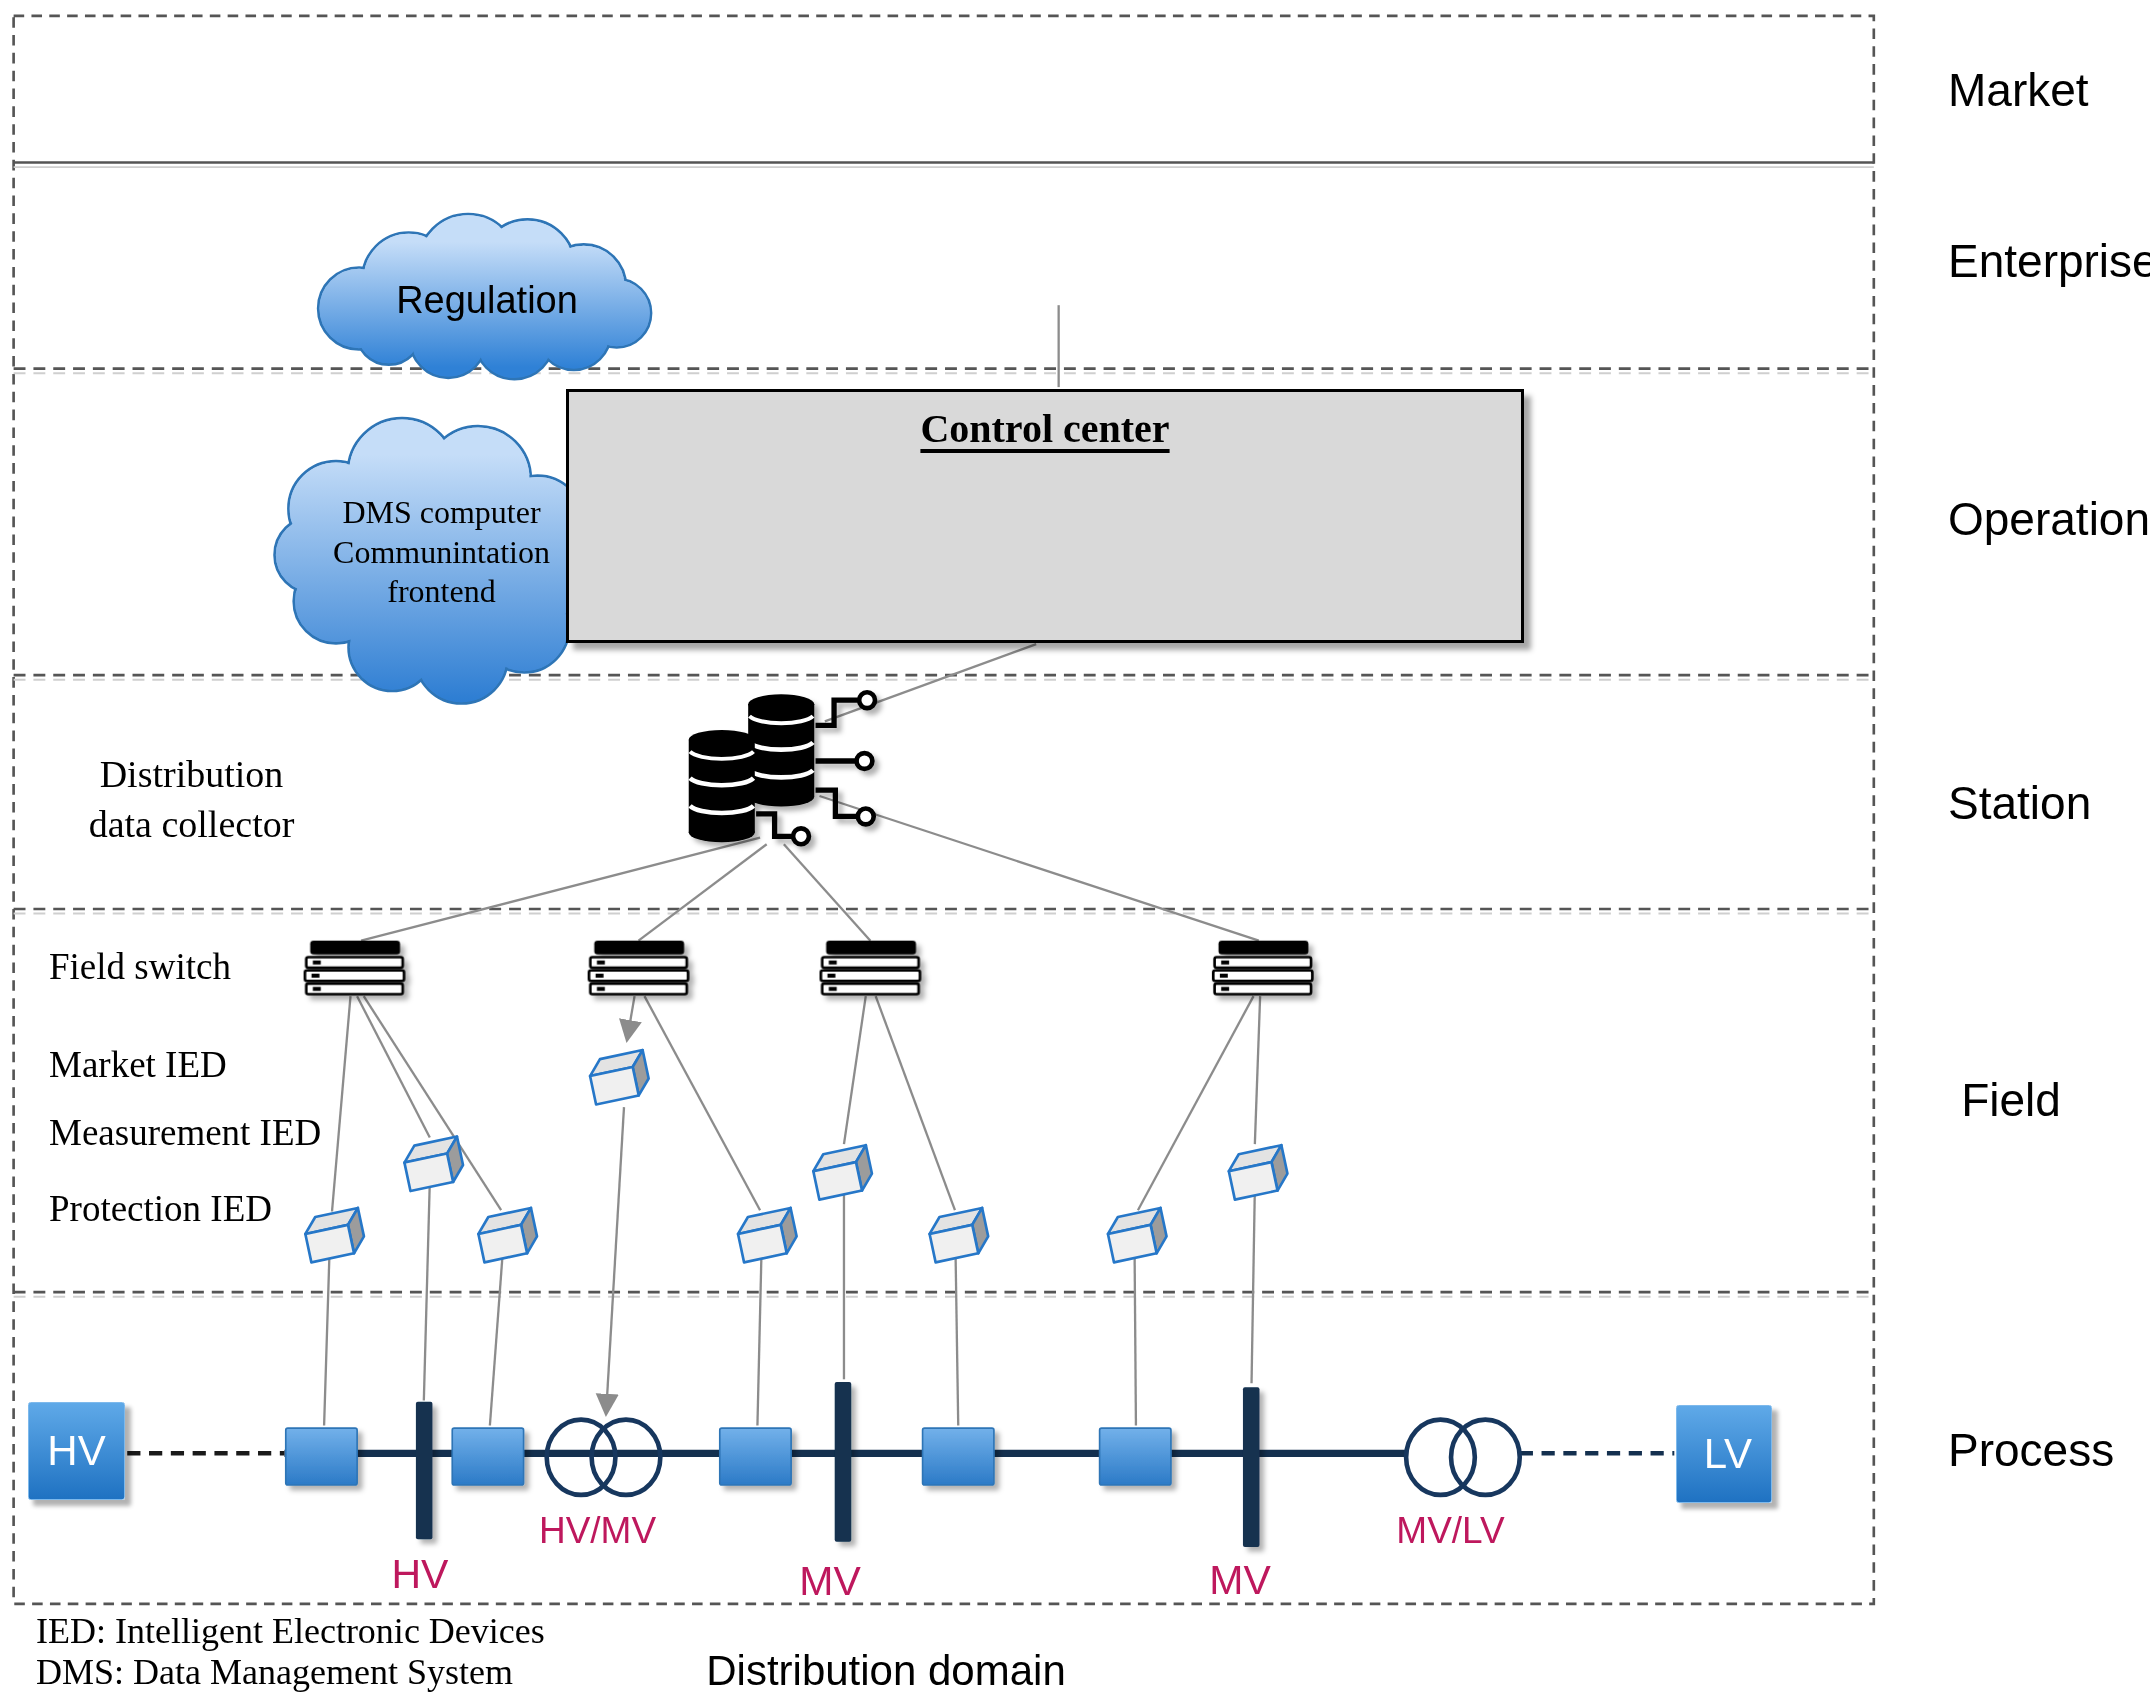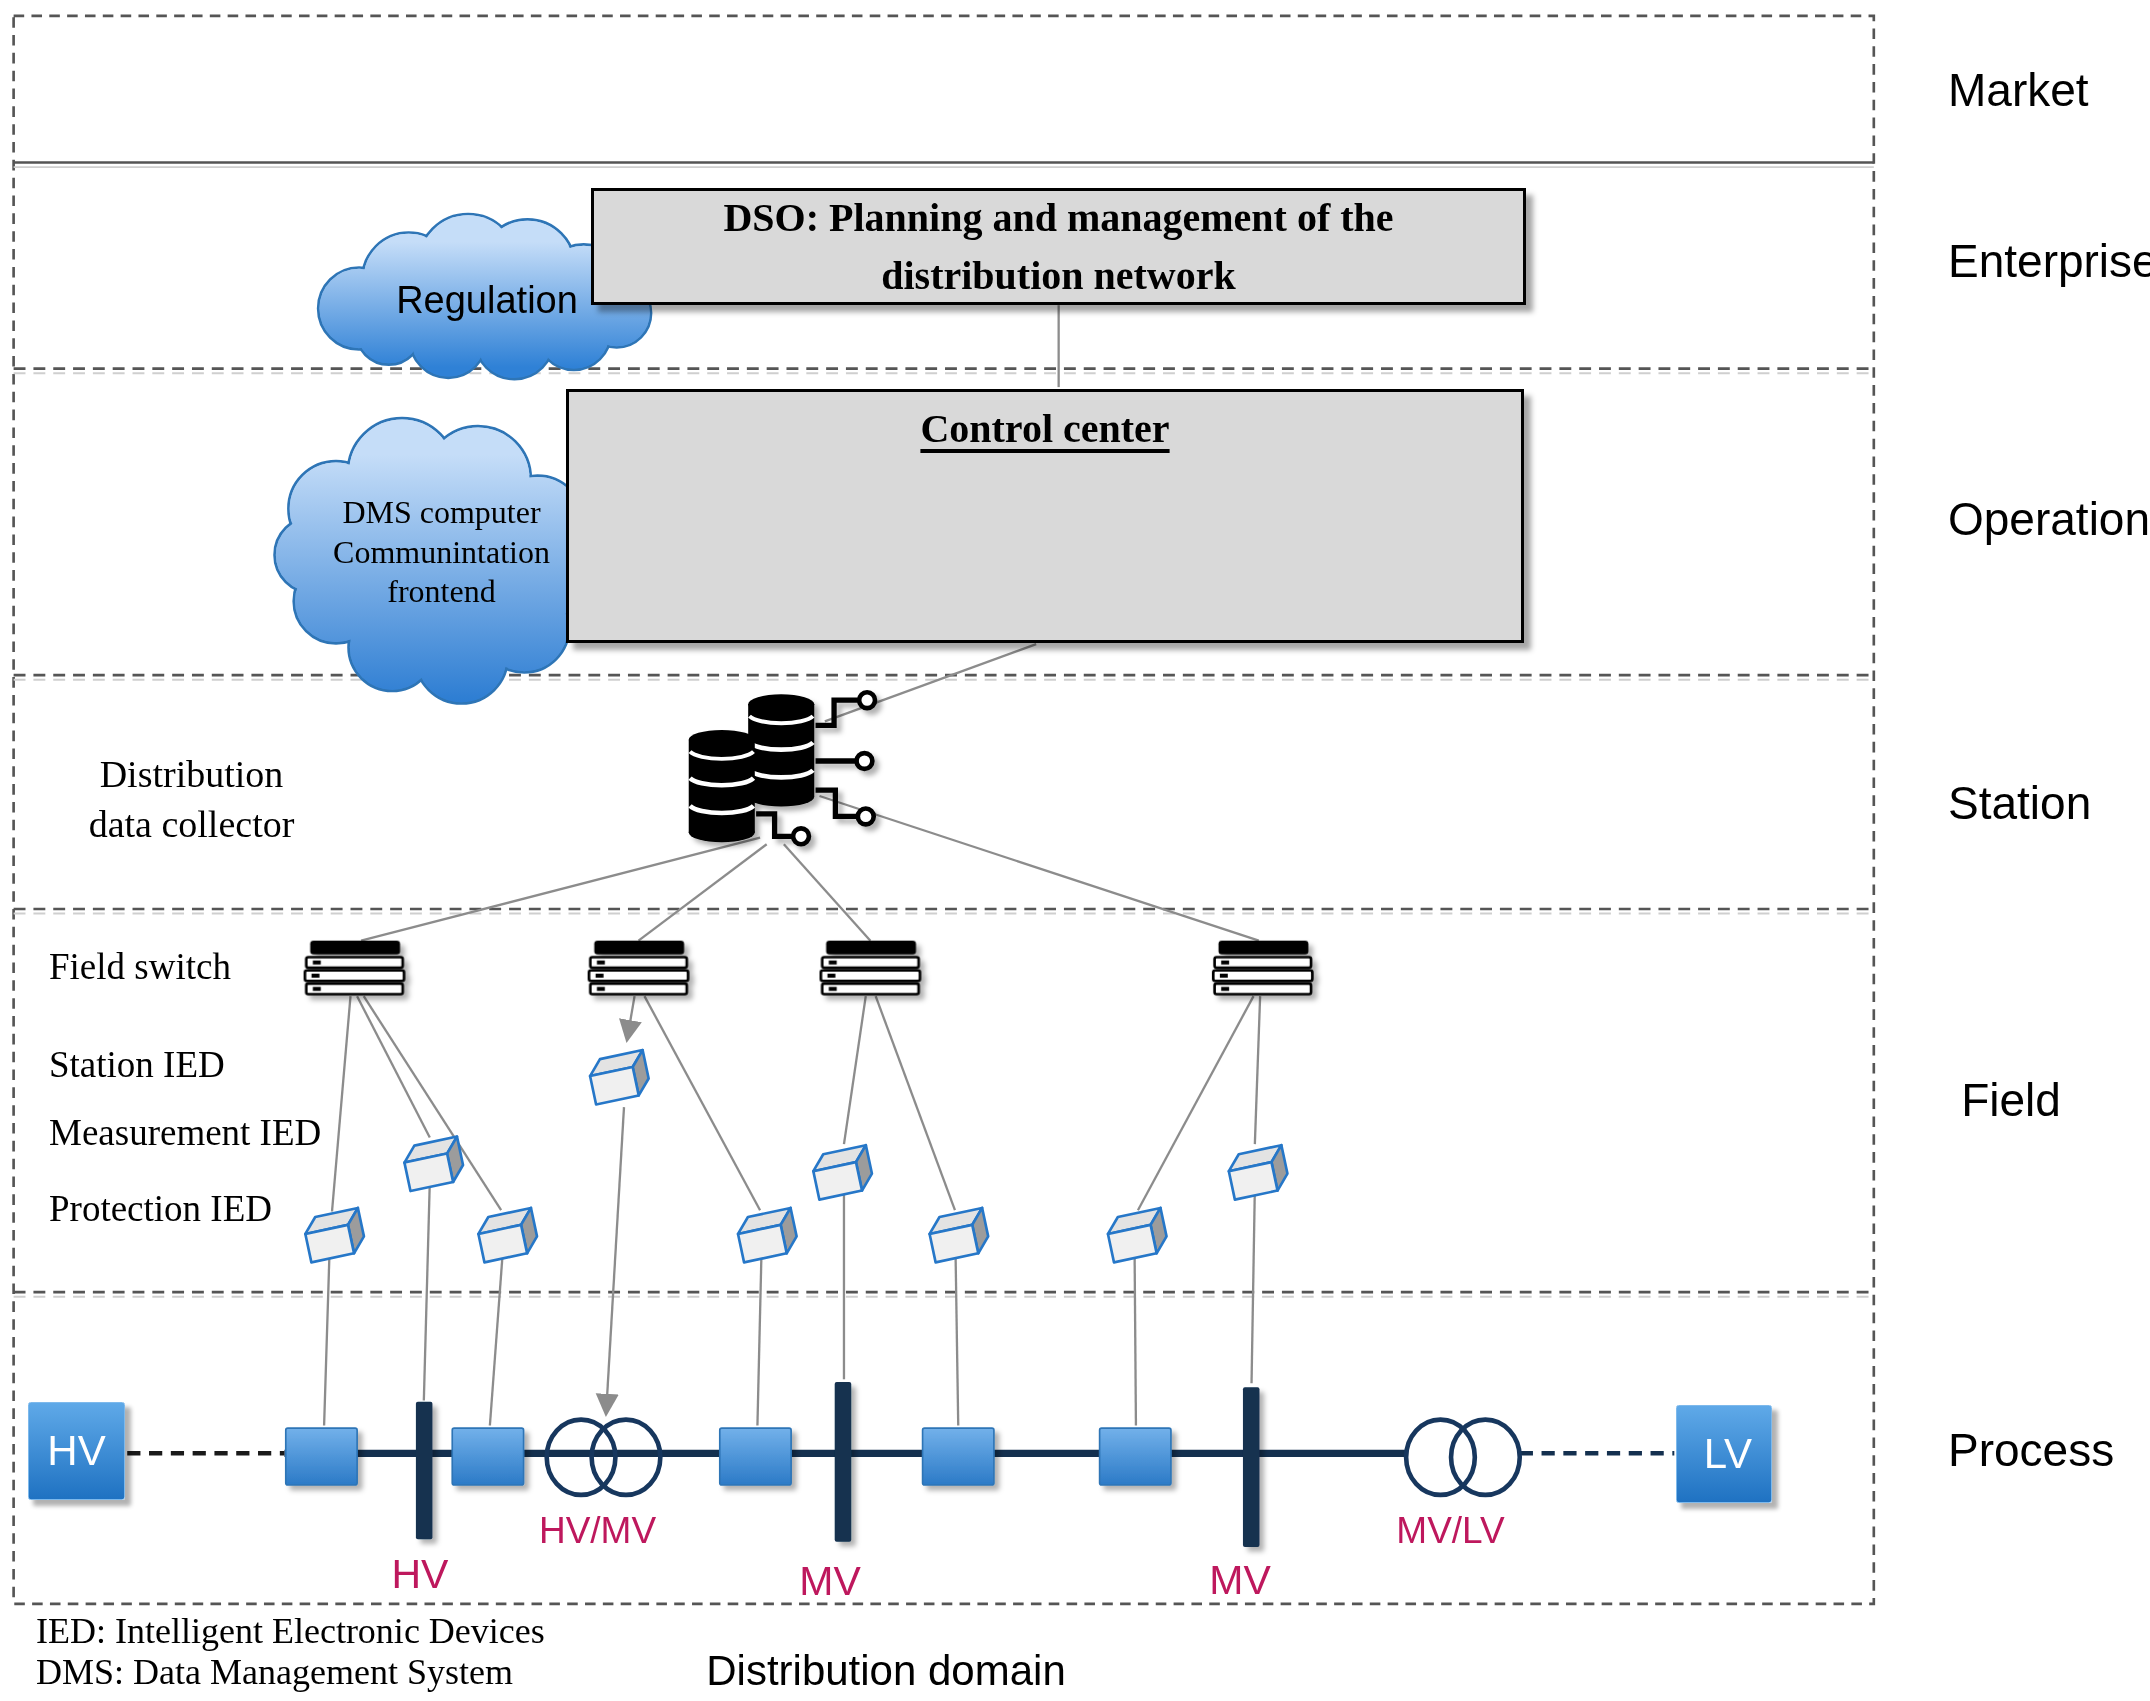--- a/index.html
+++ b/index.html
@@ -252,21 +252,20 @@
     <use href="#ied" transform="translate(1232,1742) rotate(-12,42,33)"></use>
     <use href="#ied" transform="translate(1861,1742) rotate(-12,42,33)"></use>
     <use href="#ied" transform="translate(463,1837) rotate(-12,42,33)"></use>
     <use href="#ied" transform="translate(725,1837) rotate(-12,42,33)"></use>
     <use href="#ied" transform="translate(1118,1837) rotate(-12,42,33)"></use>
     <use href="#ied" transform="translate(1408,1837) rotate(-12,42,33)"></use>
     <use href="#ied" transform="translate(1678,1837) rotate(-12,42,33)"></use>
   </g>
 </svg>
 
-<div class="abs panel dso-box">DSO: Planning and management of the distribution network</div>
 
 <div class="abs panel cc-box">
   <div class="cc-title">Control center</div>
 </div>
 
 <div class="abs cloud-label reg-label">Regulation</div>
 
 <div class="abs cloud-label dms-label">
   <div>DMS computer</div>
   <div>Communintation</div>
@@ -279,21 +278,21 @@
 <div class="abs layer-label" style="top:776px">Station</div>
 <div class="abs layer-label" style="top:1073px;padding-left:13.2px">Field</div>
 <div class="abs layer-label" style="top:1423px">Process</div>
 
 <div class="abs station-label">
   <div>Distribution</div>
   <div>data collector</div>
 </div>
 
 <div class="abs field-label" style="top:945px">Field switch</div>
-<div class="abs field-label" style="top:1043px">Station IED</div>
+<div class="abs field-label" style="top:1043px">Market IED</div>
 <div class="abs field-label" style="top:1111px">Measurement IED</div>
 <div class="abs field-label" style="top:1187px">Protection IED</div>
 
 <div class="abs v-box hv-box">HV</div>
 <div class="abs v-box lv-box">LV</div>
 
 <div class="abs bus-label" style="left:367px;top:1551px;width:106px">HV</div>
 <div class="abs bus-label" style="left:777px;top:1558px;width:106px">MV</div>
 <div class="abs bus-label" style="left:1187px;top:1557px;width:106px">MV</div>
 <div class="abs bus-label" style="left:515px;top:1510px;width:165px;font-size:37px">HV/MV</div>

